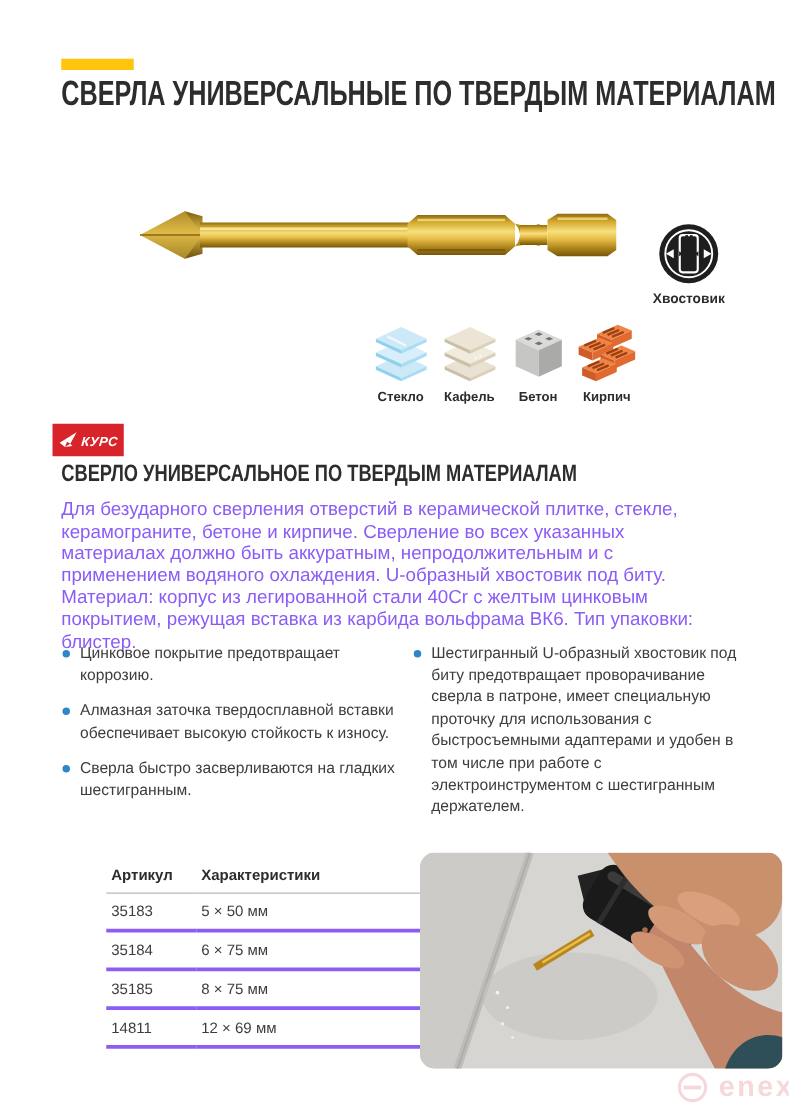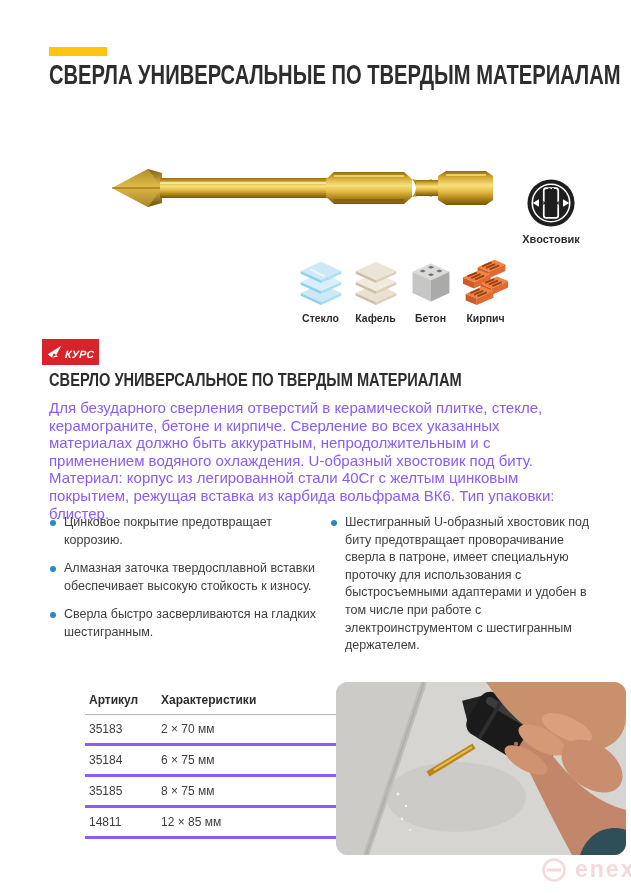--- a/index.html
+++ b/index.html
@@ -213,33 +213,33 @@
   <table class="spec-table">
     <thead>
       <tr>
         <th>Артикул</th>
         <th>Характеристики</th>
       </tr>
     </thead>
     <tbody>
       <tr>
         <td>35183</td>
-        <td>2 × 70 мм</td>
+        <td>5 × 50 мм</td>
       </tr>
       <tr>
         <td>35184</td>
         <td>6 × 75 мм</td>
       </tr>
       <tr>
         <td>35185</td>
         <td>8 × 75 мм</td>
       </tr>
       <tr>
         <td>14811</td>
-        <td>12 × 85 мм</td>
+        <td>12 × 69 мм</td>
       </tr>
     </tbody>
   </table>
 
   <div class="photo">
     <svg viewBox="0 0 290 173">
       <rect x="0" y="0" width="290" height="173" fill="#d6d5d2"></rect>
       <polygon points="0,0 88,0 30,173 0,173" fill="#cccbc7"></polygon>
       <line x1="88" y1="0" x2="30" y2="173" stroke="#bdbcb8" stroke-width="6"></line>
       <line x1="88" y1="0" x2="30" y2="173" stroke="#aeada9" stroke-width="1.5"></line>

